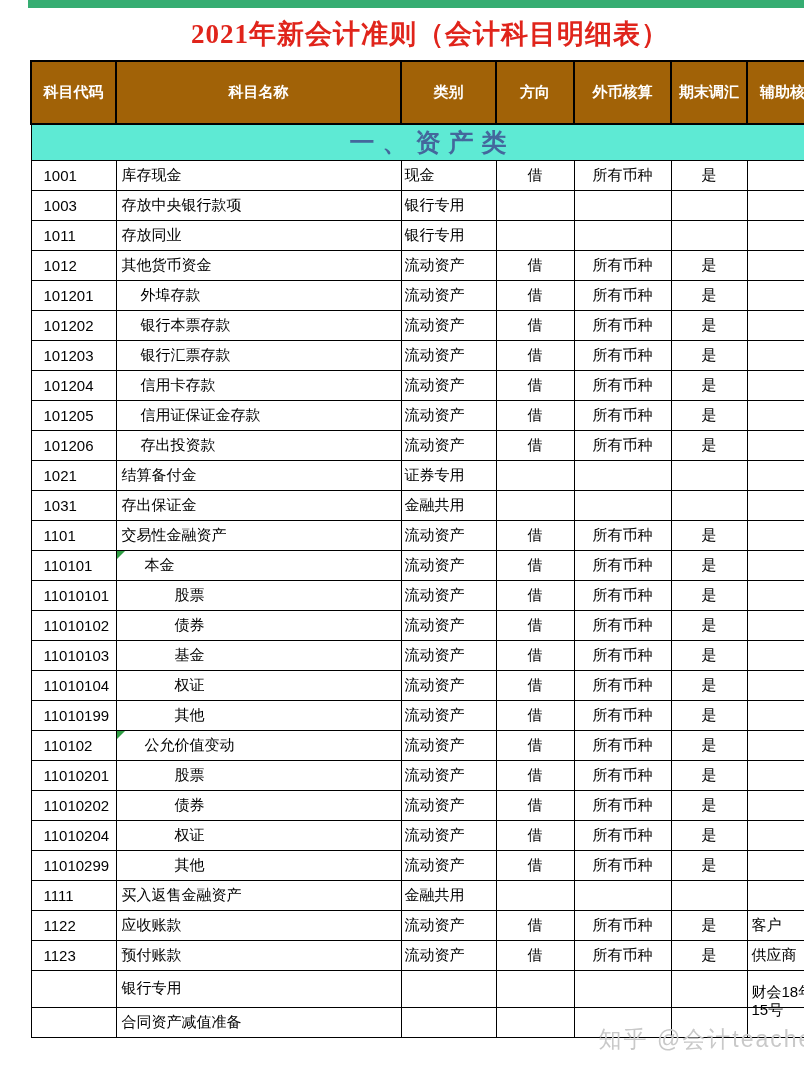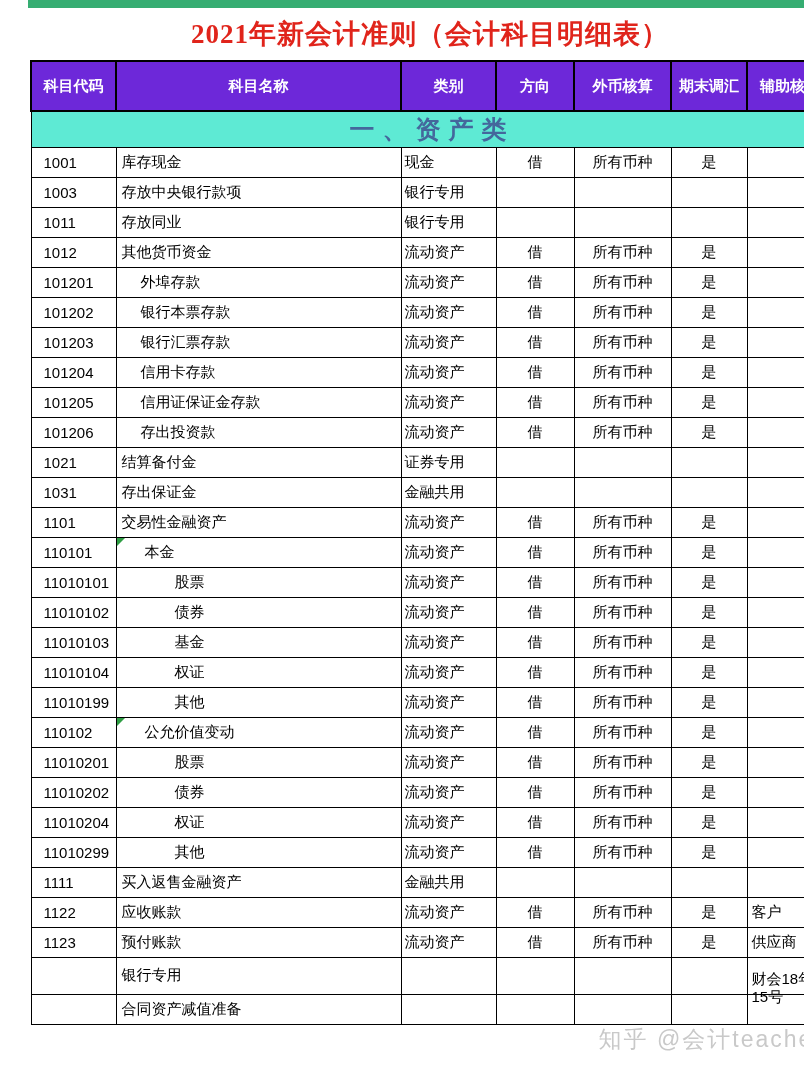--- a/index.html
+++ b/index.html
@@ -10,22 +10,22 @@
   }
   .page { position:relative; width:804px; height:1092px; overflow:hidden; background:#fff;margin-left:28px; }
   .topbar { width:804px; height:8px; background:#36ad72; }
   .titlebar { height:52px; display:flex; align-items:center; justify-content:center; background:#fff; }
   .title {
     font-family:"Liberation Serif","DejaVu Serif",serif;
     font-size:27px; font-weight:bold; color:#e0241b; letter-spacing:1px;
   }
   table.grid { border-collapse:collapse; table-layout:fixed; width:802px; margin-left:2px; }
   thead th {
-    background:#6d28d9; color:#ffffff; border:2px solid #000;
-    font-size:15px; font-weight:bold; height:50px; text-align:center; padding:0 2px;
+    background:#a16207; color:#ffffff; border:2px solid #000;
+    font-size:15px; font-weight:bold; height:63px; text-align:center; padding:0 2px;
   }
   tr.section td {
     background:#5eead4; color:#44679c; border:1px solid #000; border-top:2px solid #000;
     font-size:25px; font-weight:bold; text-align:center; height:36px; letter-spacing:8px;
   }
   tbody td {
     border:1px solid #000; height:30px; font-size:15px; color:#000; background:#fff;
     vertical-align:middle; padding:0 3px; overflow:hidden; white-space:nowrap;
   }
   td.code { font-family:Liberation Sans, sans-serif; font-size:15px; padding-left:12px; }

